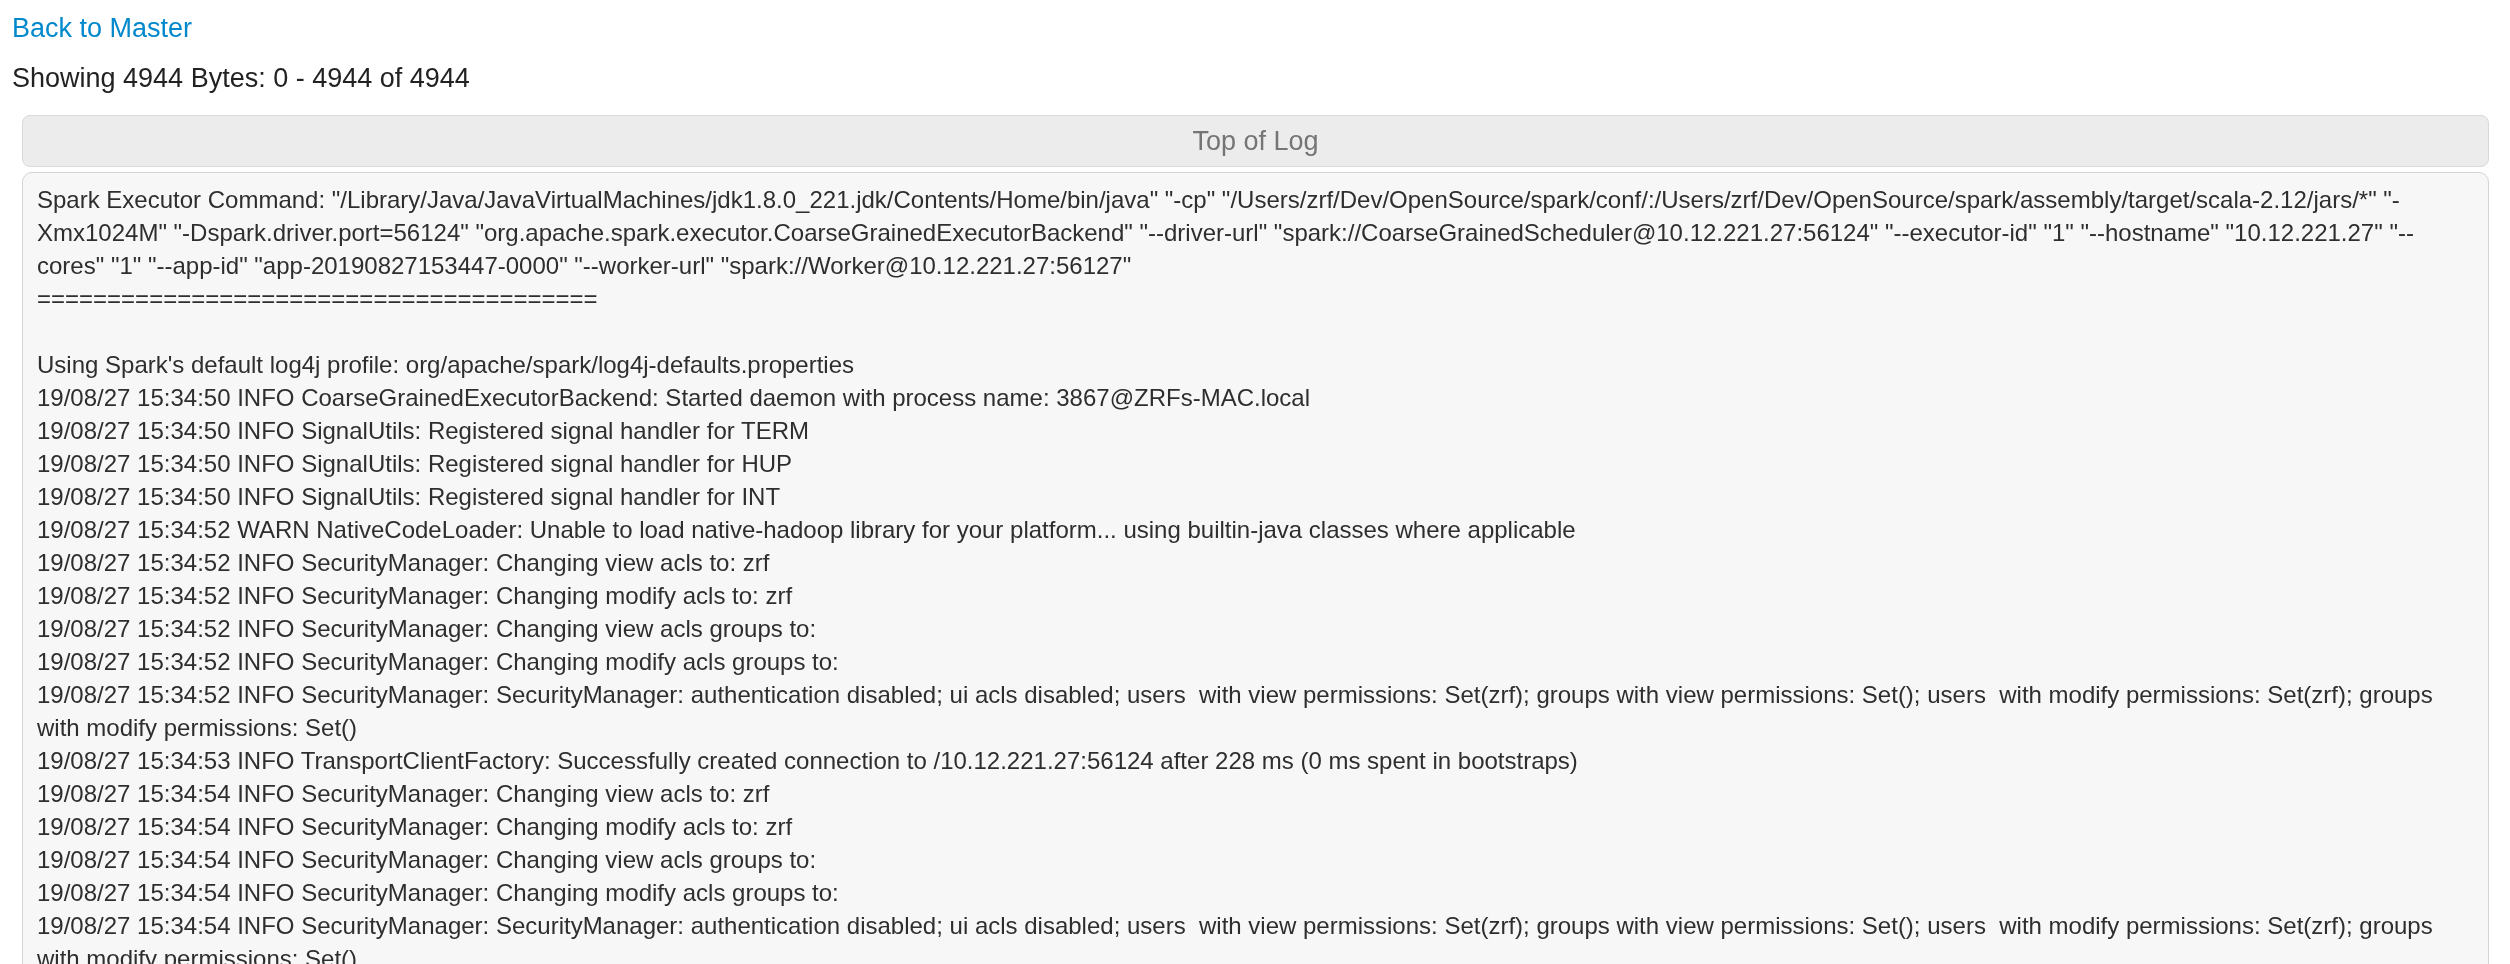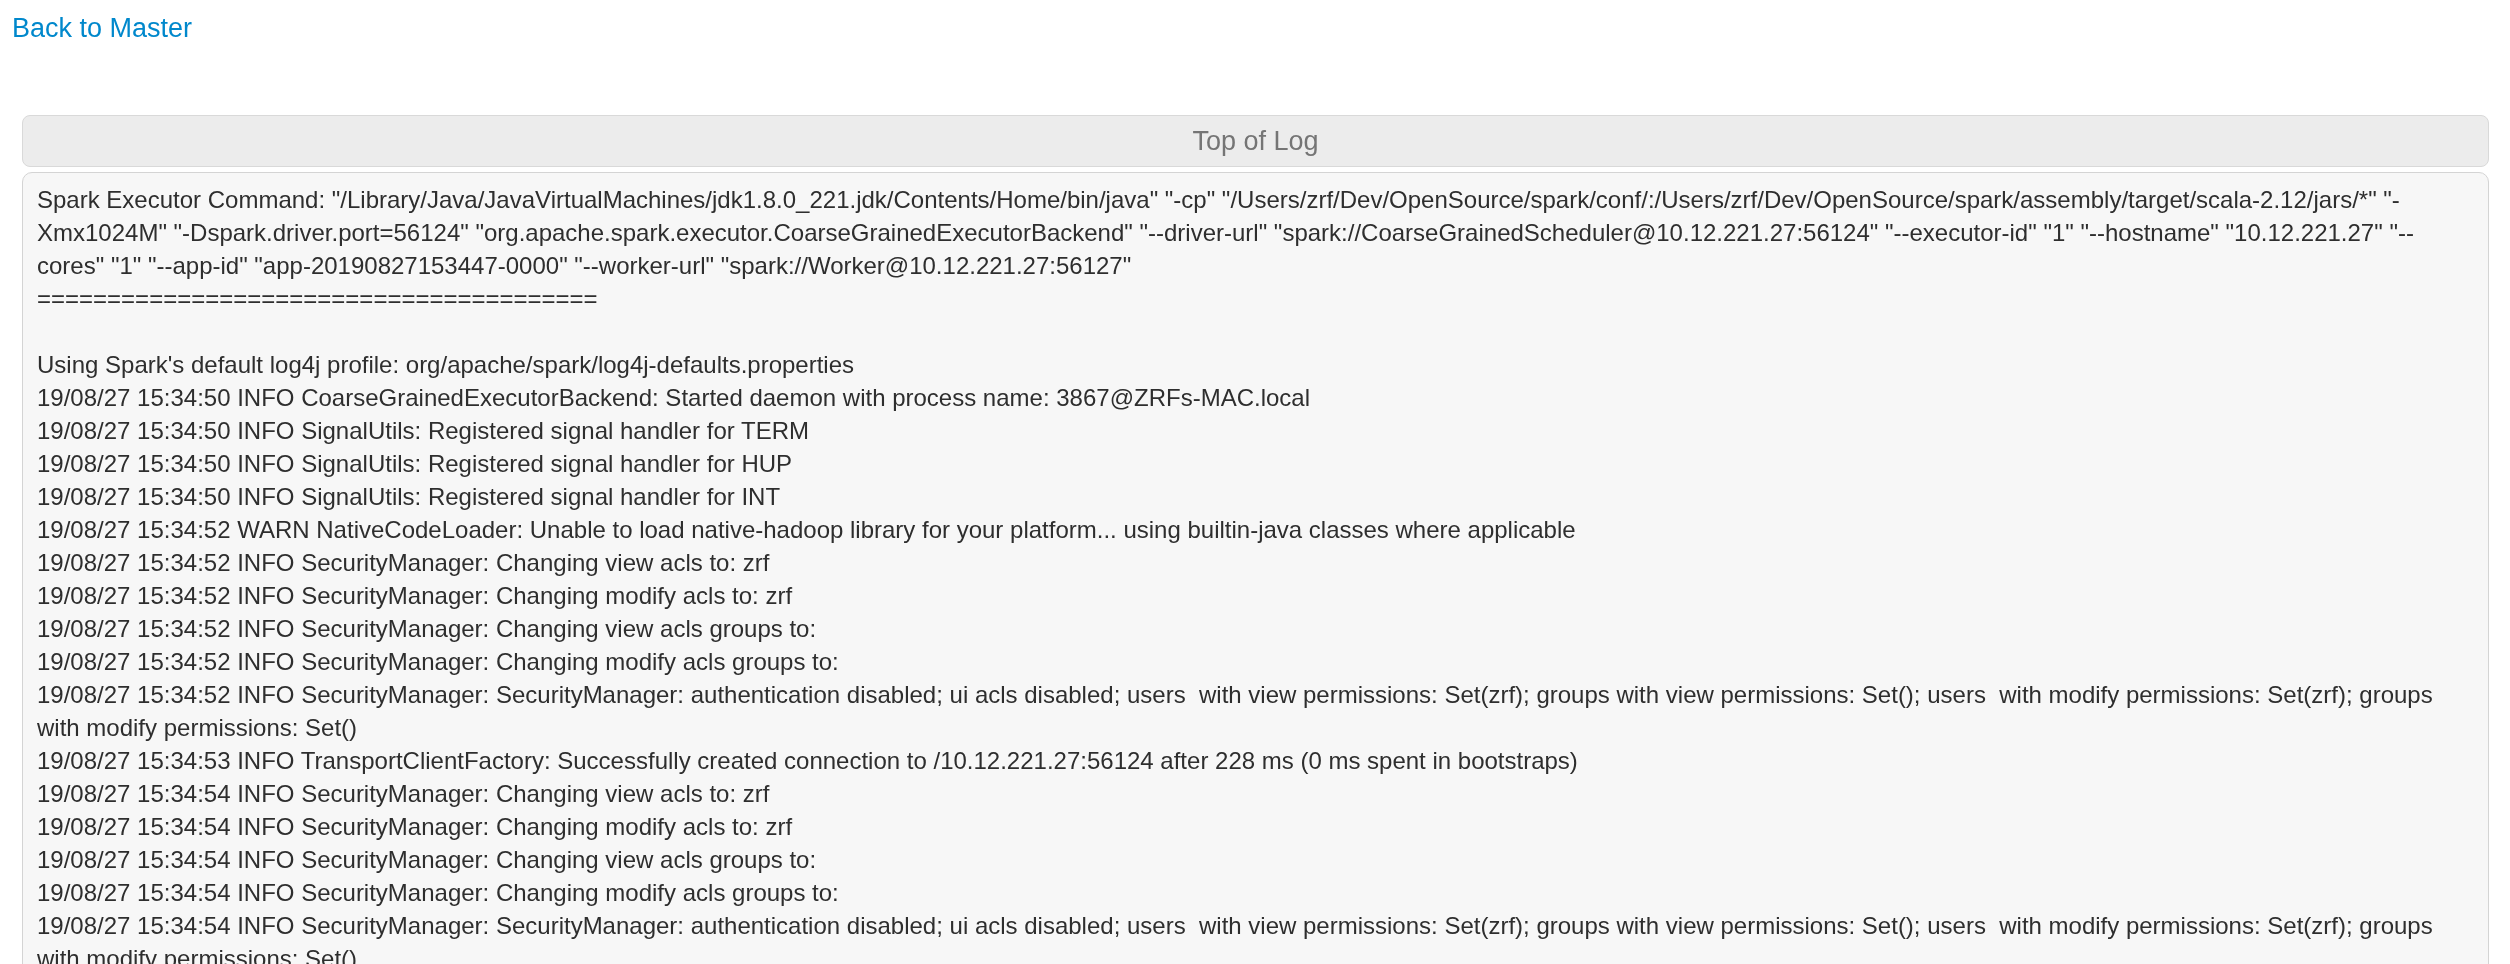--- a/index.html
+++ b/index.html
@@ -80,20 +80,21 @@
     overflow: hidden;
   }
 </style>
 </head>
 <body>
 
 <div class="page">
 
   <a class="back-link">Back to Master</a>
 
+  <div class="byte-range">Showing 4944 Bytes: 0 - 4944 of 4944</div>
 
   <div class="log-header">
     <span>Top of Log</span>
   </div>
 
   <pre class="log-content">Spark Executor Command: "/Library/Java/JavaVirtualMachines/jdk1.8.0_221.jdk/Contents/Home/bin/java" "-cp" "/Users/zrf/Dev/OpenSource/spark/conf/:/Users/zrf/Dev/OpenSource/spark/assembly/target/scala-2.12/jars/*" "-Xmx1024M" "-Dspark.driver.port=56124" "org.apache.spark.executor.CoarseGrainedExecutorBackend" "--driver-url" "spark://CoarseGrainedScheduler@10.12.221.27:56124" "--executor-id" "1" "--hostname" "10.12.221.27" "--cores" "1" "--app-id" "app-20190827153447-0000" "--worker-url" "spark://Worker@10.12.221.27:56127"
 ========================================
 
 Using Spark's default log4j profile: org/apache/spark/log4j-defaults.properties
 19/08/27 15:34:50 INFO CoarseGrainedExecutorBackend: Started daemon with process name: 3867@ZRFs-MAC.local

